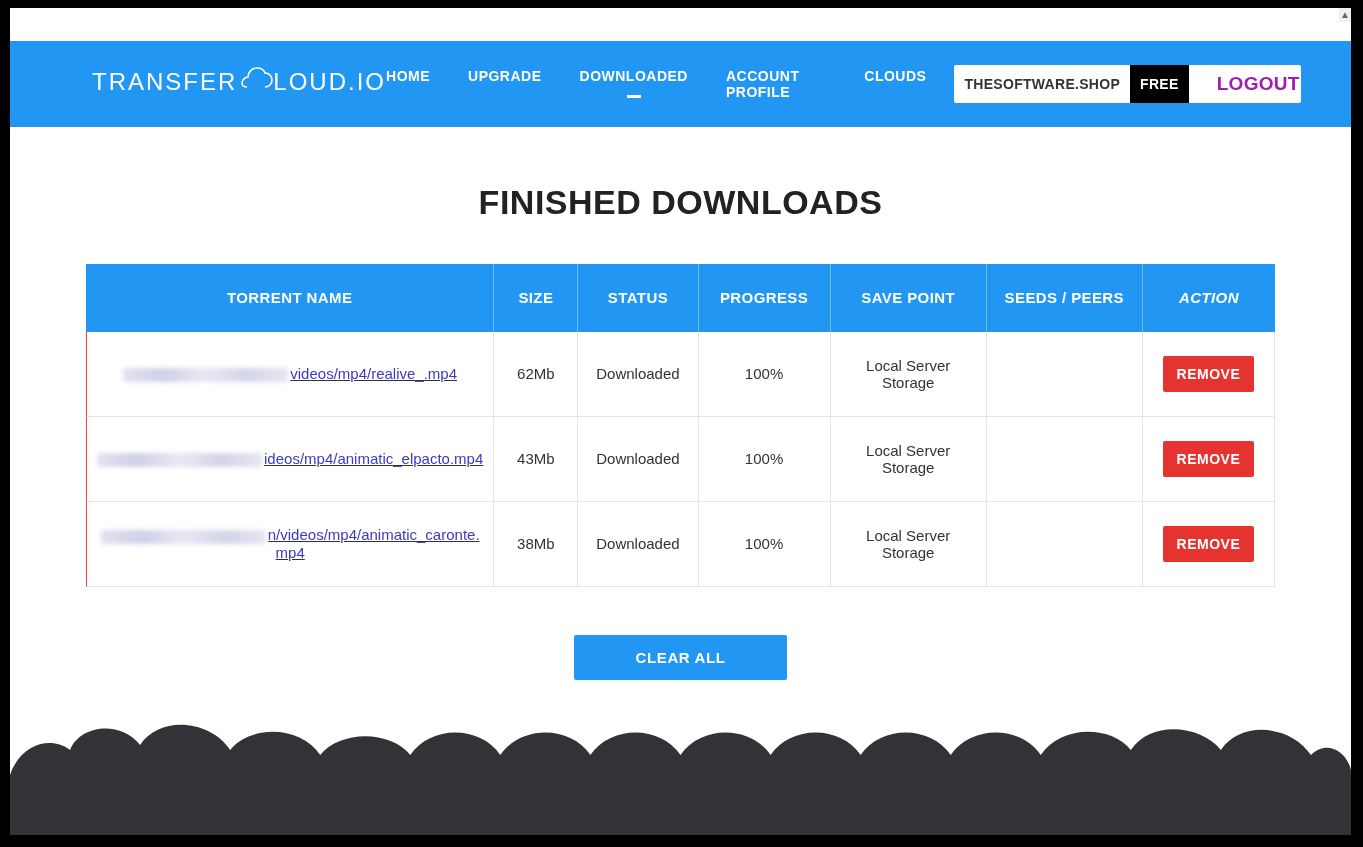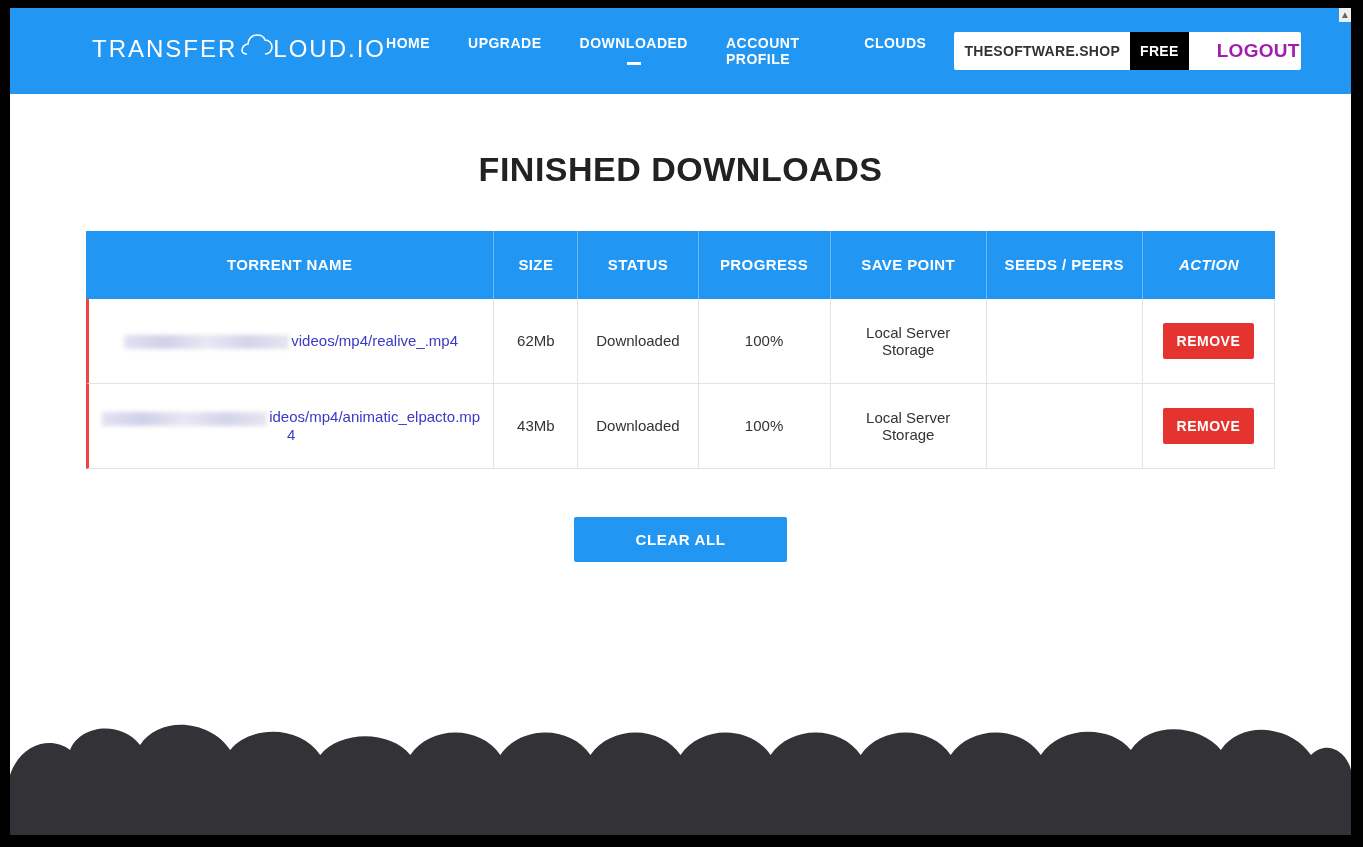--- a/index.html
+++ b/index.html
@@ -20,20 +20,21 @@
   background: #fff;
   overflow: hidden;
 }
 .header-bar {
   background: #2196F3;
   height: 86px;
   display: flex;
   align-items: center;
   padding: 0 82px;
   justify-content: space-between;
+  margin-top: 33px;
 }
 .logo {
   display: flex;
   align-items: center;
   color: #fff;
 }
 .logo-text {
   font-family: Arial, sans-serif;
   font-size: 24px;
   font-weight: 400;
@@ -149,21 +150,21 @@
 .col-action { width: 11%; }
 tbody td {
   border-right: 1px solid #e4e4e4;
   border-bottom: 1px solid #e4e4e4;
   padding: 24px 10px;
   text-align: center;
   font-size: 15px;
   color: #333;
   vertical-align: middle;
 }
-tbody tr td:first-child { border-left: 3px solid #ef4444; }
+tbody tr td:first-child { border-left: 1px solid #ef4444; text-decoration: underline; }
 tbody td.cell-name {
   text-align: center;
 }
 .torrent-link {
   color: #3b39c5;
   cursor: pointer;
   word-break: break-all;
   display: inline;
 }
 .blur-prefix {
@@ -291,20 +292,33 @@
     </td>
     <td>43Mb</td>
     <td>Downloaded</td>
     <td>100%</td>
     <td>Local Server Storage</td>
     <td></td>
     <td>
       <button class="remove-btn">REMOVE</button>
     </td>
           </tr>
+          <tr>
+    <td class="cell-name">
+      <span class="blur-prefix"></span><span class="torrent-link">n/videos/mp4/animatic_caronte.mp4</span>
+    </td>
+    <td>38Mb</td>
+    <td>Downloaded</td>
+    <td>100%</td>
+    <td>Local Server Storage</td>
+    <td></td>
+    <td>
+      <button class="remove-btn">REMOVE</button>
+    </td>
+          </tr>
         </tbody>
     </table>
   </div>
 
   <div class="clear-all-wrap">
     <button class="clear-all-btn">CLEAR ALL</button>
   </div>
 
   <div class="cloud-footer">
     <svg width="100%" height="140" viewBox="0 0 1340 140" preserveAspectRatio="none">

